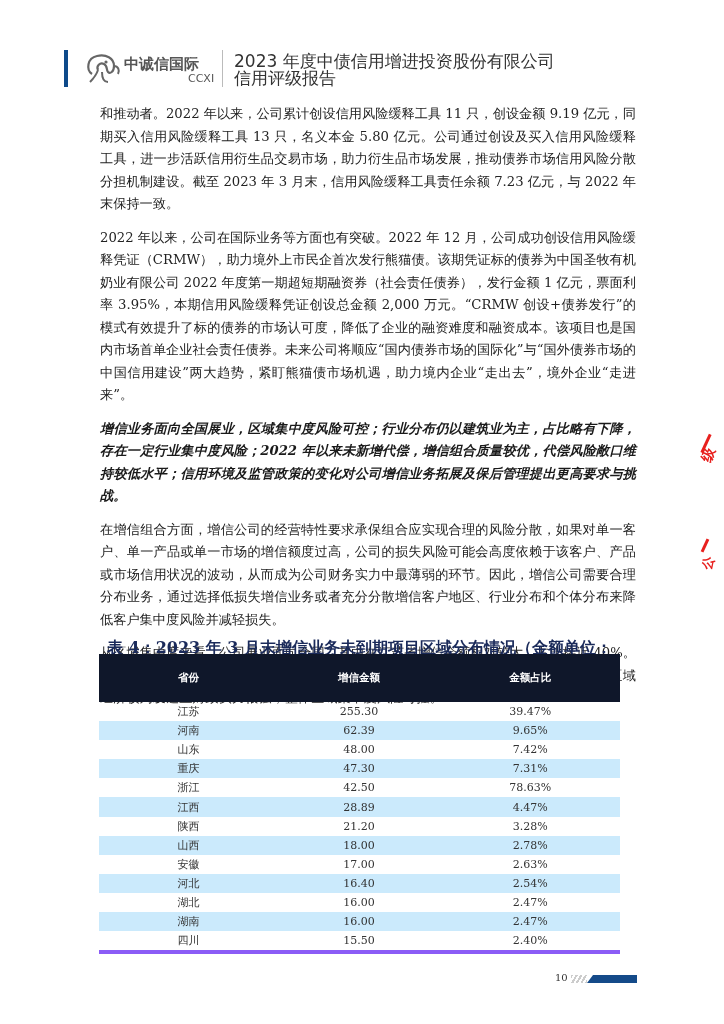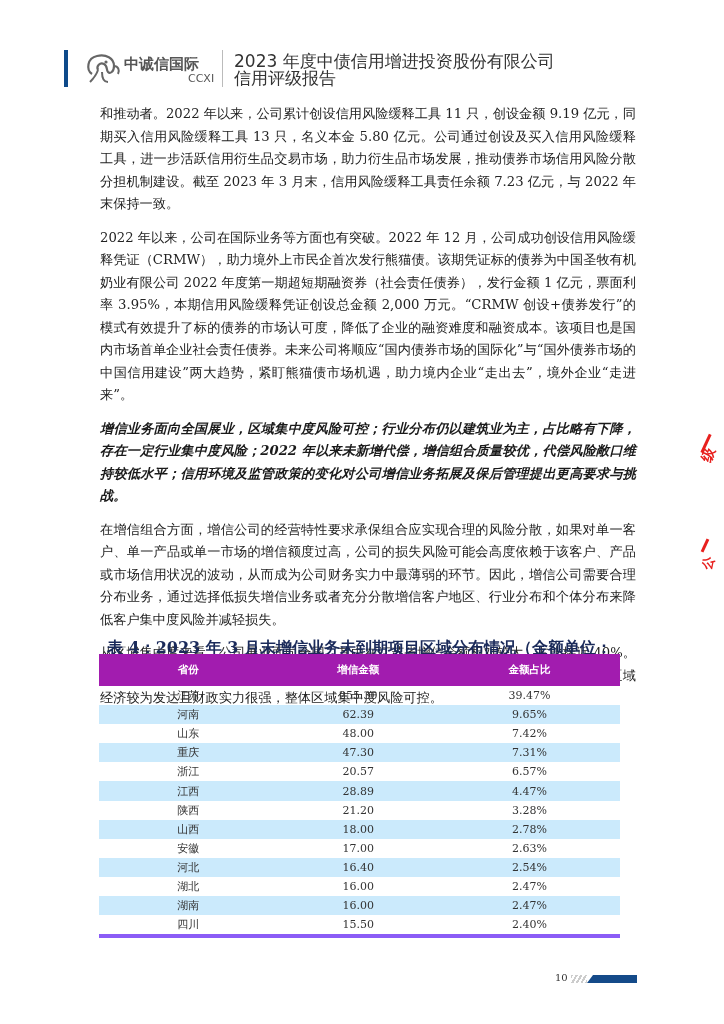--- a/index.html
+++ b/index.html
@@ -16,22 +16,22 @@
   .header-title { position: absolute; left: 170px; top: 3px; font-family: "DejaVu Sans", sans-serif;
                   font-size: 17px; color: #333; line-height: 17px; }
   .content { position: absolute; left: 100px; top: 103px; width: 536px;
              font-size: 13.2px; line-height: 22.5px; text-align: justify; }
   .content p { margin: 0 0 11px 0; }
   .content p.bold-italic { font-weight: bold; font-style: italic; color: #1a1a1a; margin-top: 8px; }
   .table-caption { position: absolute; left: 99px; top: 638px; width: 521px; text-align: center;
                    font-size: 16px; font-weight: bold; color: #1a2a5a; }
   .data-table { position: absolute; left: 99px; top: 654px; width: 521px; border-collapse: collapse;
                 font-size: 11px; }
-  .data-table th { background: #a21caf; color: #fff; height: 16px; font-weight: bold;
-                   font-family: "DejaVu Sans", sans-serif; font-size: 10.5px; padding: 8px; }
+  .data-table th { background: #0f172a; color: #fff; height: 16px; font-weight: bold;
+                   font-family: "DejaVu Sans", sans-serif; font-size: 10.5px; padding: 16px; }
   .data-table td { height: 19.1px; padding: 0; text-align: center; color: #333; }
   .data-table tr:nth-child(even) td { background: #cbeafc; }
   .data-table tbody tr:last-child td { border-bottom: 4px solid #8b5cf6; }
   .col-1 { width: 180px; } .col-2 { width: 160px; } .col-3 { width: 181px; }
   .stamp { position: absolute; left: 690px; top: 432px; width: 34px; height: 150px; color: #e8201e;
            font-family: "DejaVu Sans", sans-serif; font-weight: bold; }
   .stamp-line { position: absolute; border-top: 3px solid #e8201e; width: 20px; transform: rotate(-65deg); }
   .footer { position: absolute; left: 555px; top: 972px; height: 12px; width: 100px; }
   .page-num { position: absolute; left: 0; top: 0; font-size: 10px; color: #333; }
   .page-stripes { position: absolute; left: 16px; top: 3px; width: 16px; height: 8px;
@@ -94,22 +94,22 @@
         <td>48.00</td>
         <td>7.42%</td>
       </tr>
       <tr>
         <td>重庆</td>
         <td>47.30</td>
         <td>7.31%</td>
       </tr>
       <tr>
         <td>浙江</td>
-        <td>20.57</td>
-        <td>6.57%</td>
+        <td>42.50</td>
+        <td>78.63%</td>
       </tr>
       <tr>
         <td>江西</td>
         <td>28.89</td>
         <td>4.47%</td>
       </tr>
       <tr>
         <td>陕西</td>
         <td>21.20</td>
         <td>3.28%</td>

